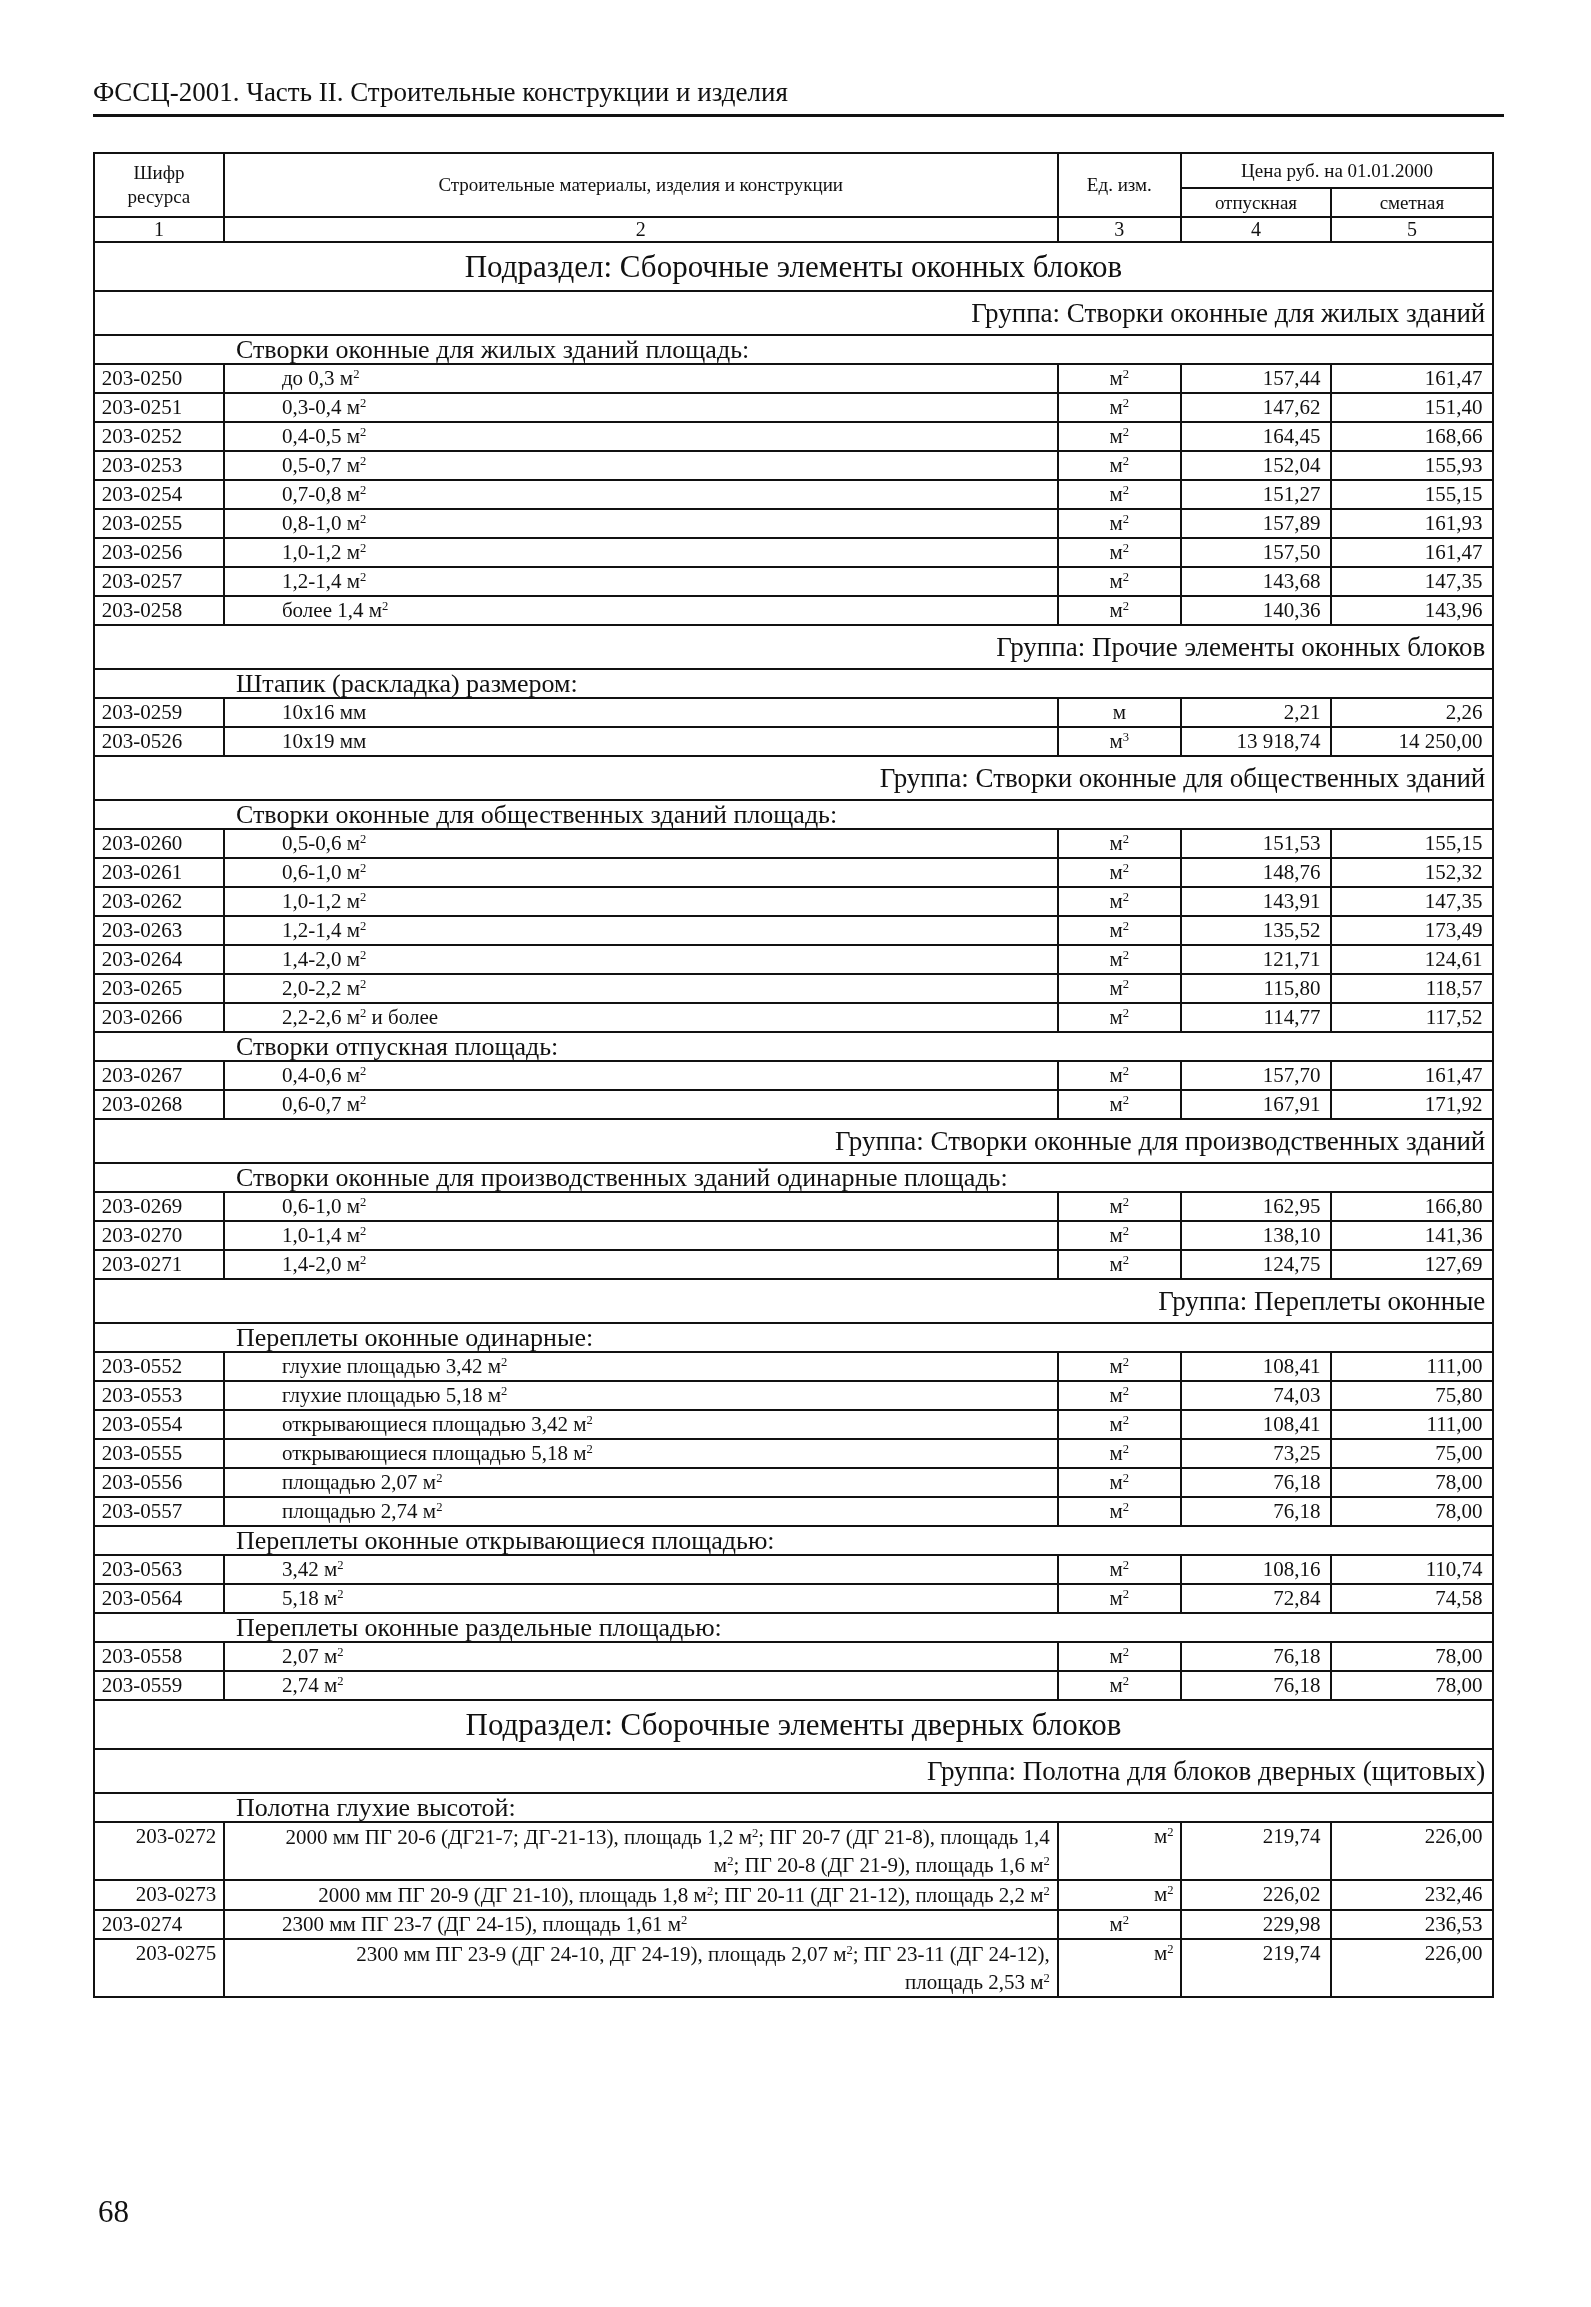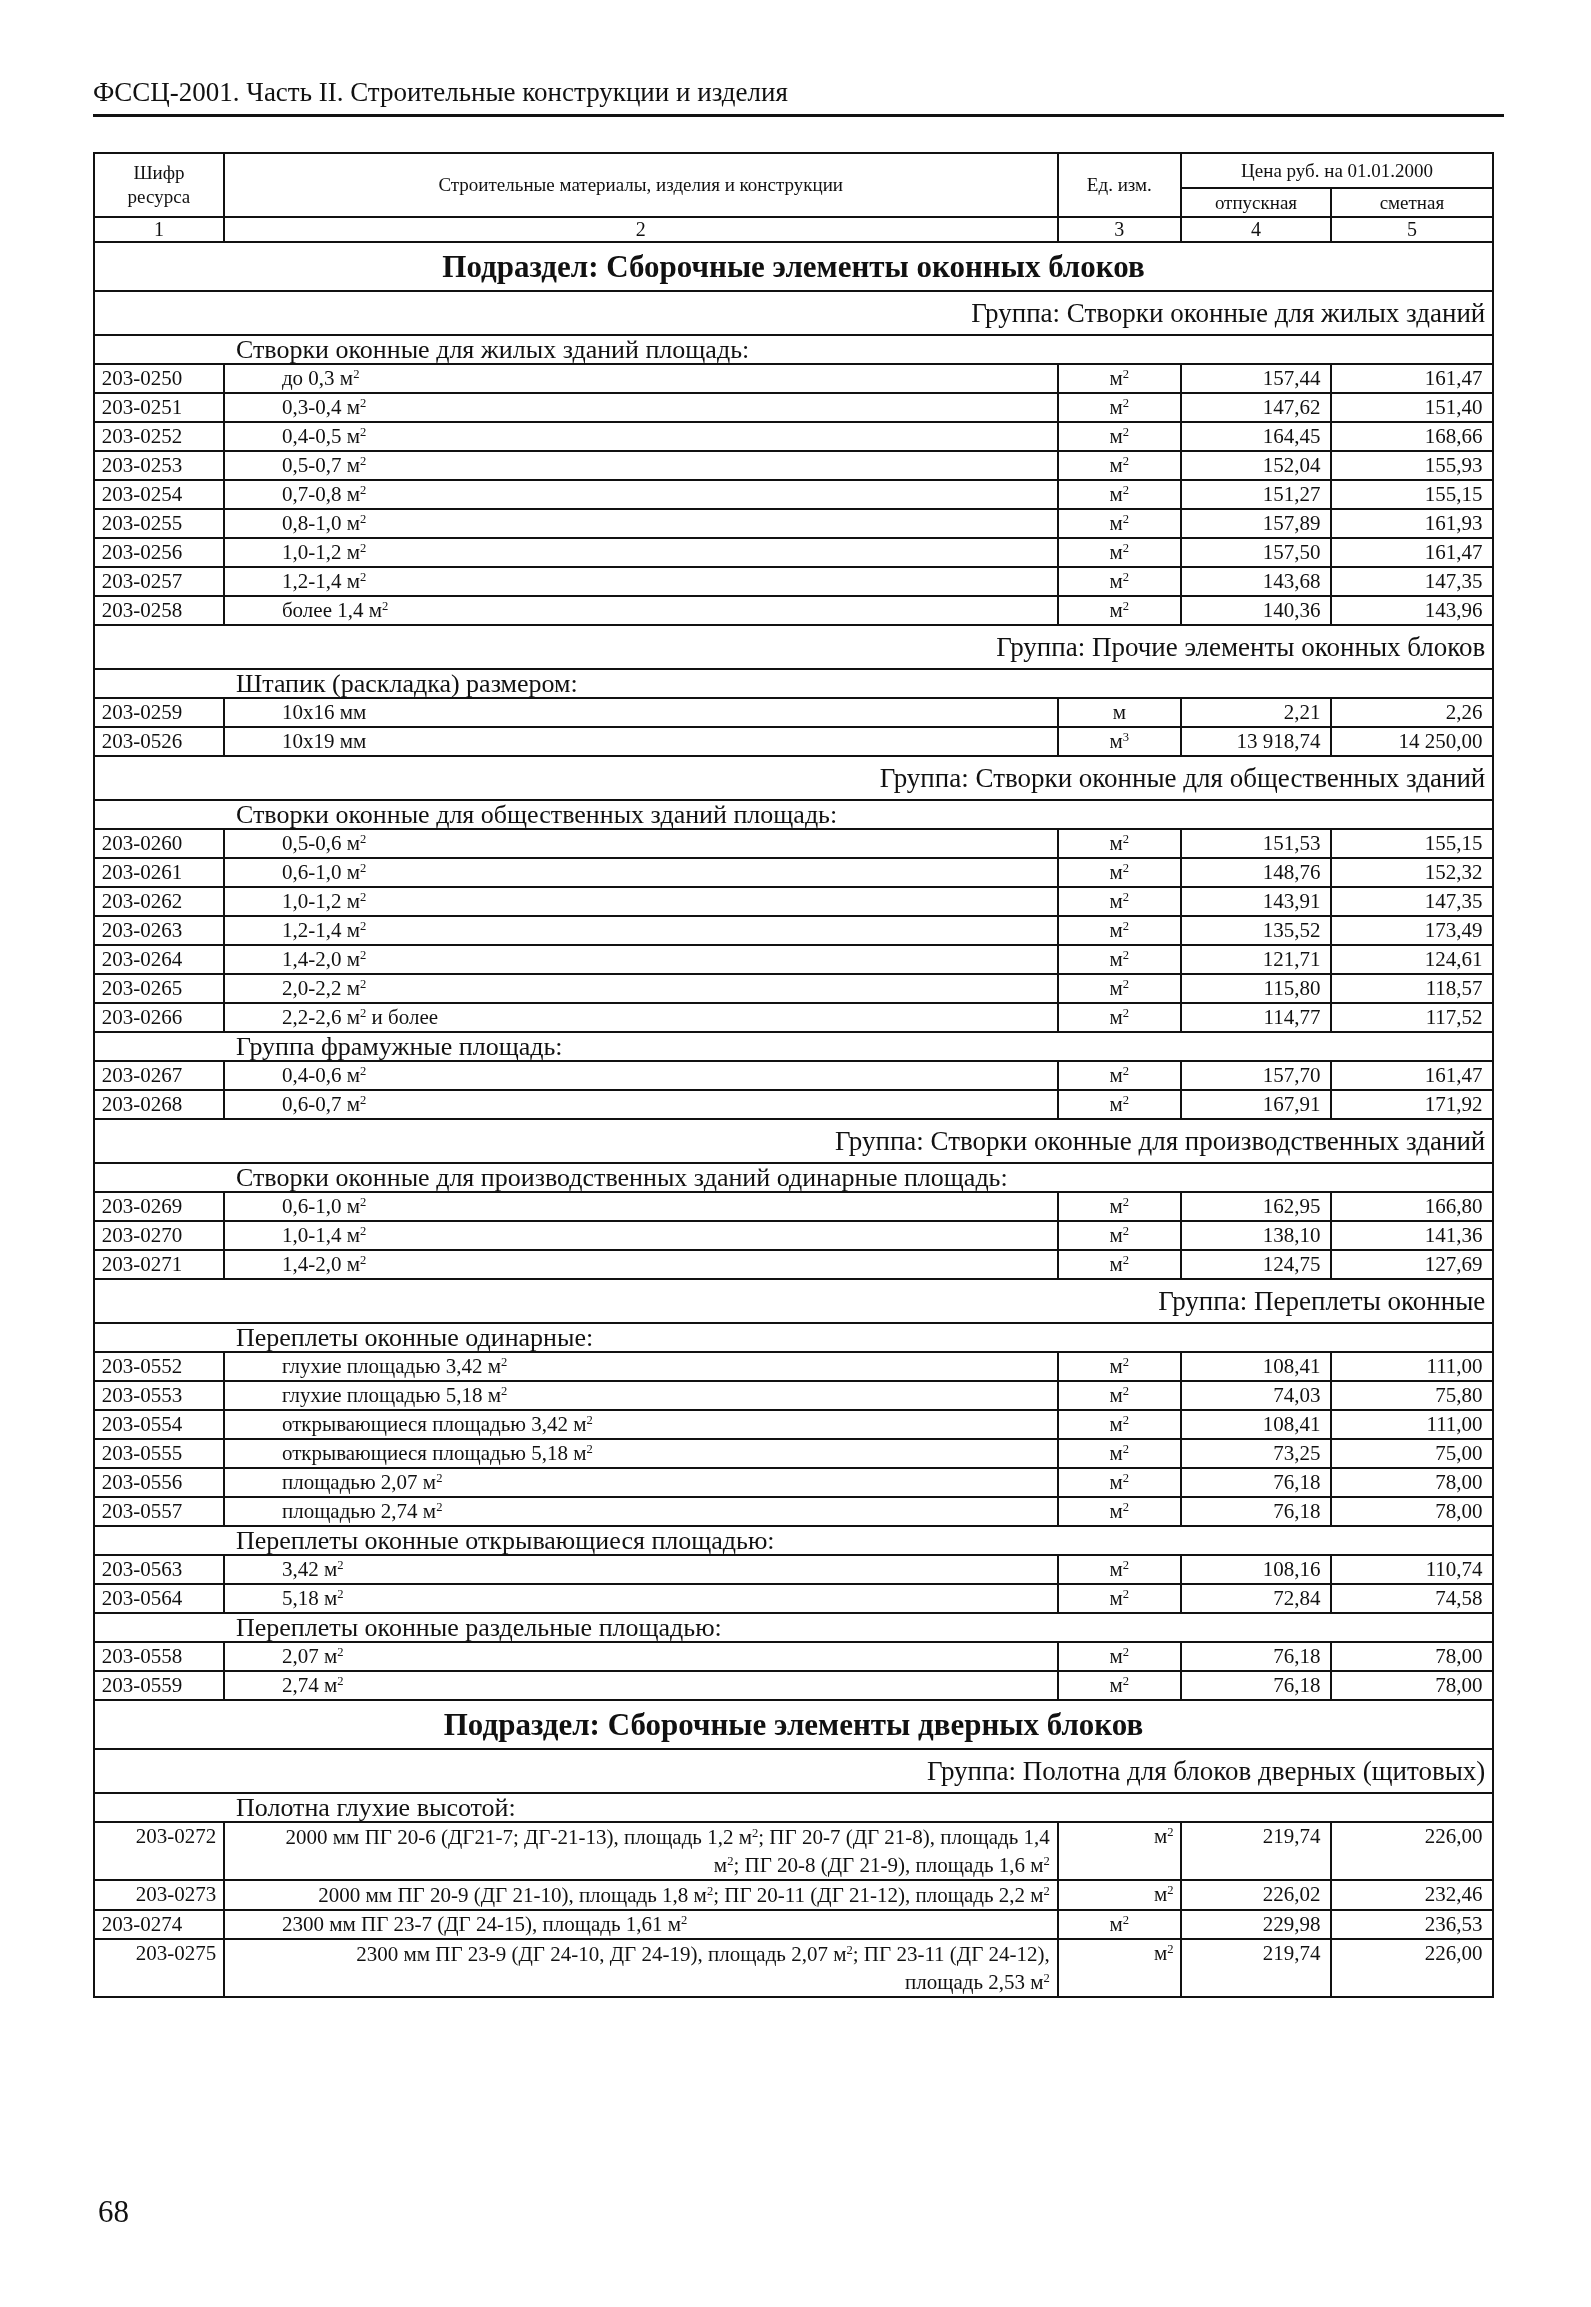--- a/index.html
+++ b/index.html
@@ -8,21 +8,21 @@
   .page-header-rule { position:absolute; left:93px; top:114px; width:1411px; height:2.7px; background:#111; }
   .tbl { position:absolute; left:93px; top:152px; width:1401px; border-collapse:collapse; table-layout:fixed; }
   .tbl td, .tbl th { border:2px solid #111; padding:0 6.7px; font-weight:normal; font-size:21px; line-height:27px; height:25.6px; vertical-align:middle; }
   .tbl th { font-size:19px; line-height:24px; text-align:center; }
   .c-code { width:125px; }
   .c-name { width:802px; }
   .c-unit { width:119px; }
   .c-p1 { width:144px; }
   .c-p2 { width:156px; }
   .num-row td { text-align:center; height:23px; line-height:23px; font-size:20px; }
-  .subdiv td { font-weight:bold; font-size:31px; text-align:center; height:47px;margin-top:44px; }
+  .subdiv td { font-weight:normal; font-size:31px; text-align:center; height:47px;margin-top:44px; }
   .group td { font-weight:normal; font-size:27px; text-align:right; height:42px; }
   .subhead td { font-size:26px; padding-left:141px; height:27px; }
   td.code { text-align:left; }
   td.name { padding-left:57px; }
   td.unit { text-align:center; }
   td.price { text-align:right; padding-right:9.4px; }
   .multi td { vertical-align:top;text-align:right; }
   td.name.wrap { padding-left:1px; text-indent:50px; line-height:28px; }
   sup { font-size:60%; line-height:0; vertical-align:0.55em; }
   .page-number { position:absolute; left:98px; top:2194px; font-size:31px; }
@@ -202,21 +202,21 @@
     <td class="price">118,57</td>
   </tr>
       <tr>
     <td class="code">203-0266</td>
     <td class="name">2,2-2,6 м<sup>2</sup> и более</td>
     <td class="unit">м<sup>2</sup></td>
     <td class="price">114,77</td>
     <td class="price">117,52</td>
   </tr>
       <tr class="subhead">
-    <td colspan="5">Группа фрамужные площадь:</td>
+    <td colspan="5">Створки отпускная площадь:</td>
   </tr>
       <tr>
     <td class="code">203-0267</td>
     <td class="name">0,4-0,6 м<sup>2</sup></td>
     <td class="unit">м<sup>2</sup></td>
     <td class="price">157,70</td>
     <td class="price">161,47</td>
   </tr>
       <tr>
     <td class="code">203-0268</td>

